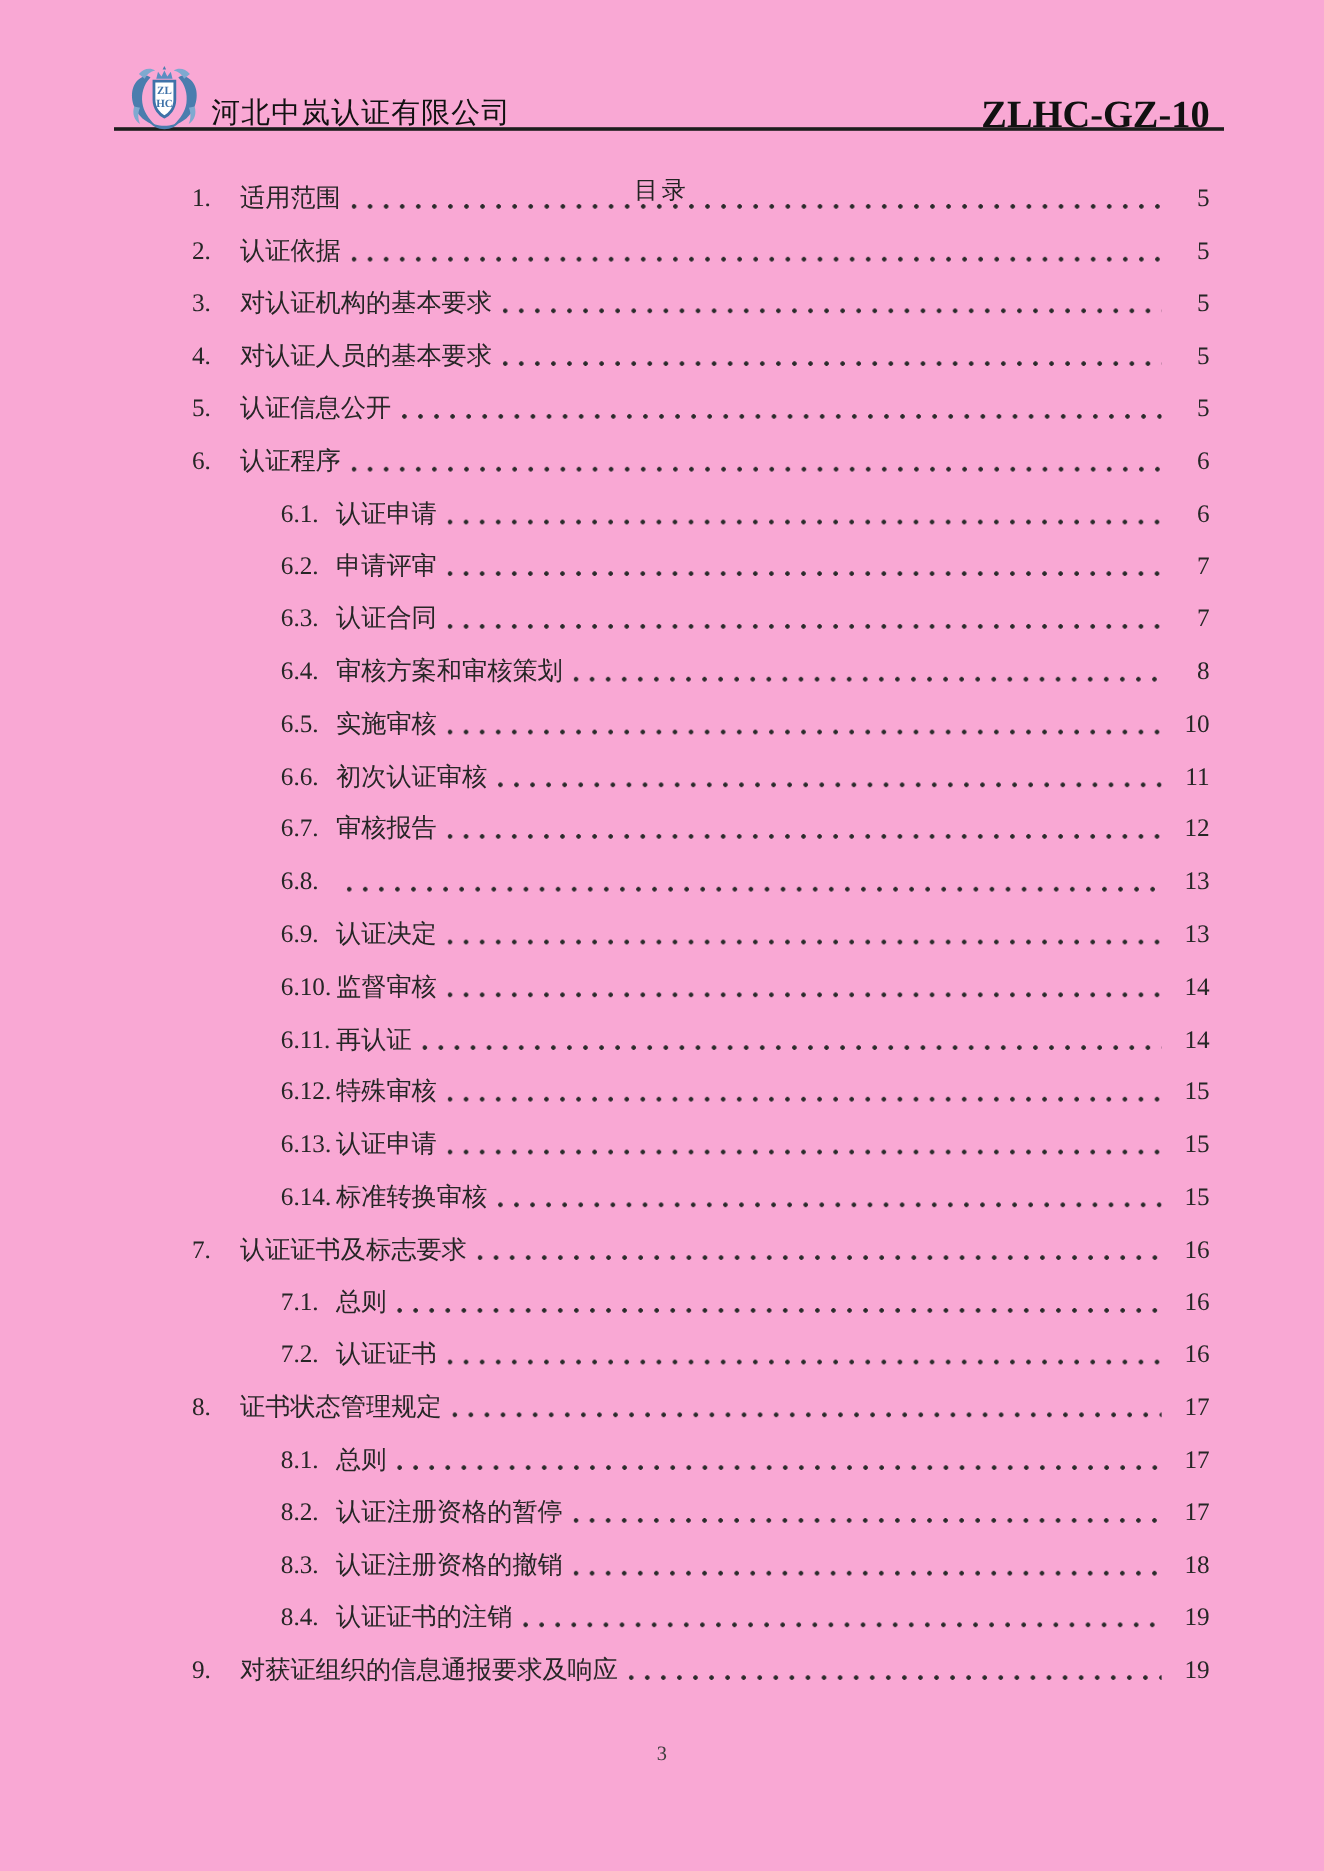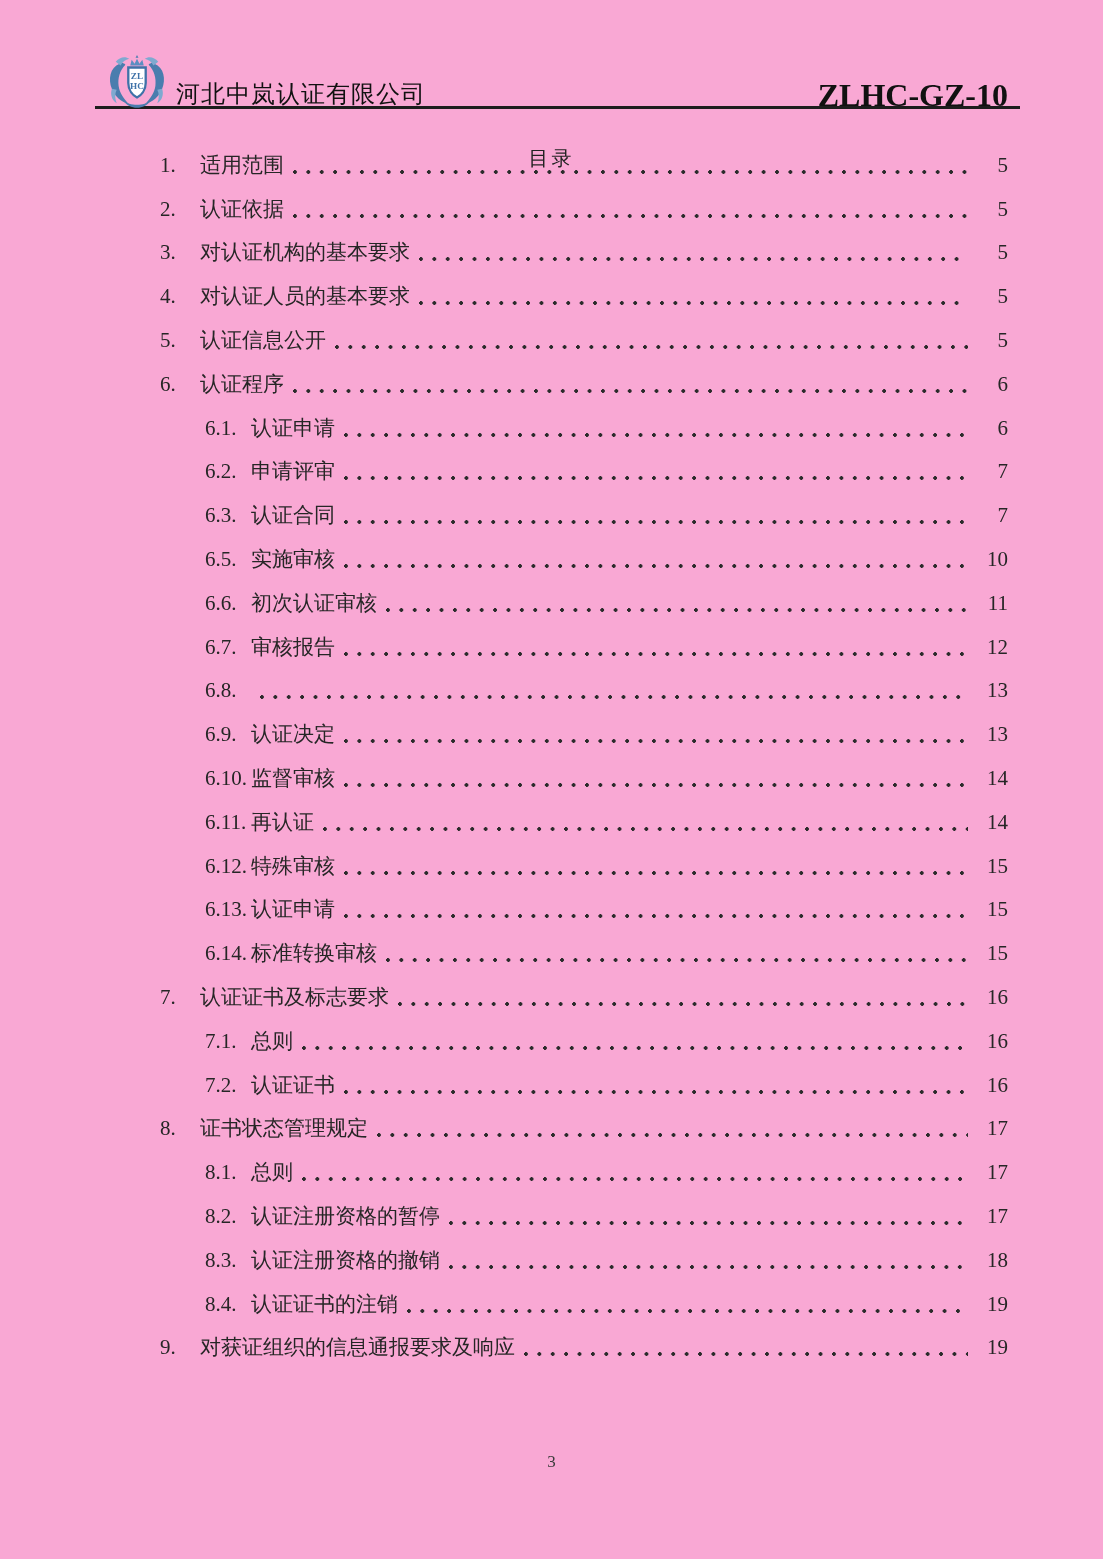--- a/index.html
+++ b/index.html
@@ -49,21 +49,21 @@
   .toc-row {
     height: 43.8px;
     display: flex; align-items: flex-end;
     padding-bottom: 9px;
     font-size: 21px; line-height: 1; color: #262626;
   }
   .toc-row.lvl1 { padding-left: 65px; }
   .toc-row.lvl2 { padding-left: 110px; }
   .toc-num { display: inline-block; }
   .lvl1 .toc-num { min-width: 40px; }
-  .lvl2 .toc-num { min-width: 46px; }
+  .lvl2 .toc-num { min-width: 46px; margin-left: 29px; }
   .toc-label { white-space: nowrap; }
   .toc-dots {
     flex: 1; height: 4px;
     margin: 0 14px 2px 9px;
     background-image: radial-gradient(circle at 2px 2px, #2b2b2b 1.6px, rgba(0,0,0,0) 2.1px);
     background-size: 13.4px 4px;
     background-repeat: repeat-x;
   }
   .toc-page { min-width: 26px; text-align: right; }
 
@@ -157,20 +157,26 @@
         <span class="toc-dots"></span>
         <span class="toc-page">7</span>
       </div>
       <div class="toc-row lvl2">
         <span class="toc-num">6.3.</span>
         <span class="toc-label">认证合同</span>
         <span class="toc-dots"></span>
         <span class="toc-page">7</span>
       </div>
       <div class="toc-row lvl2">
+        <span class="toc-num">6.4.</span>
+        <span class="toc-label">审核方案和审核策划</span>
+        <span class="toc-dots"></span>
+        <span class="toc-page">8</span>
+      </div>
+      <div class="toc-row lvl2">
         <span class="toc-num">6.5.</span>
         <span class="toc-label">实施审核</span>
         <span class="toc-dots"></span>
         <span class="toc-page">10</span>
       </div>
       <div class="toc-row lvl2">
         <span class="toc-num">6.6.</span>
         <span class="toc-label">初次认证审核</span>
         <span class="toc-dots"></span>
         <span class="toc-page">11</span>

